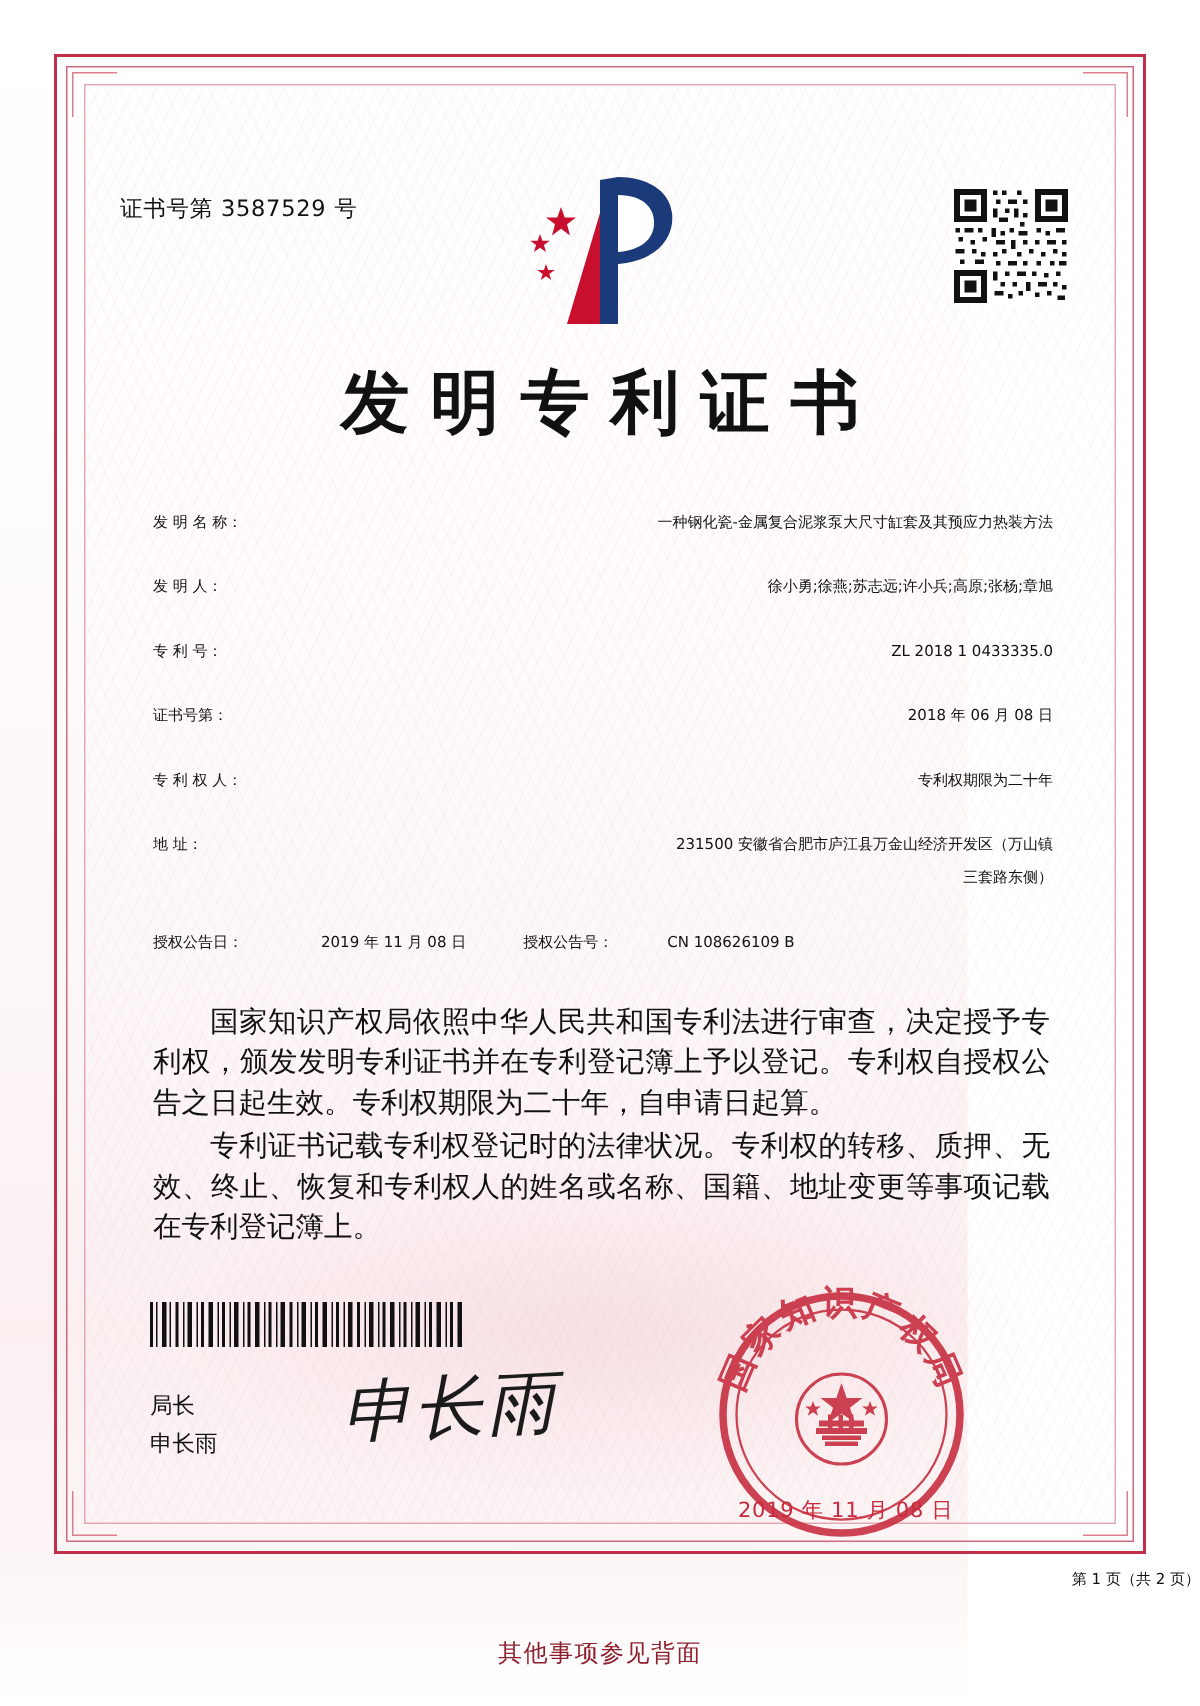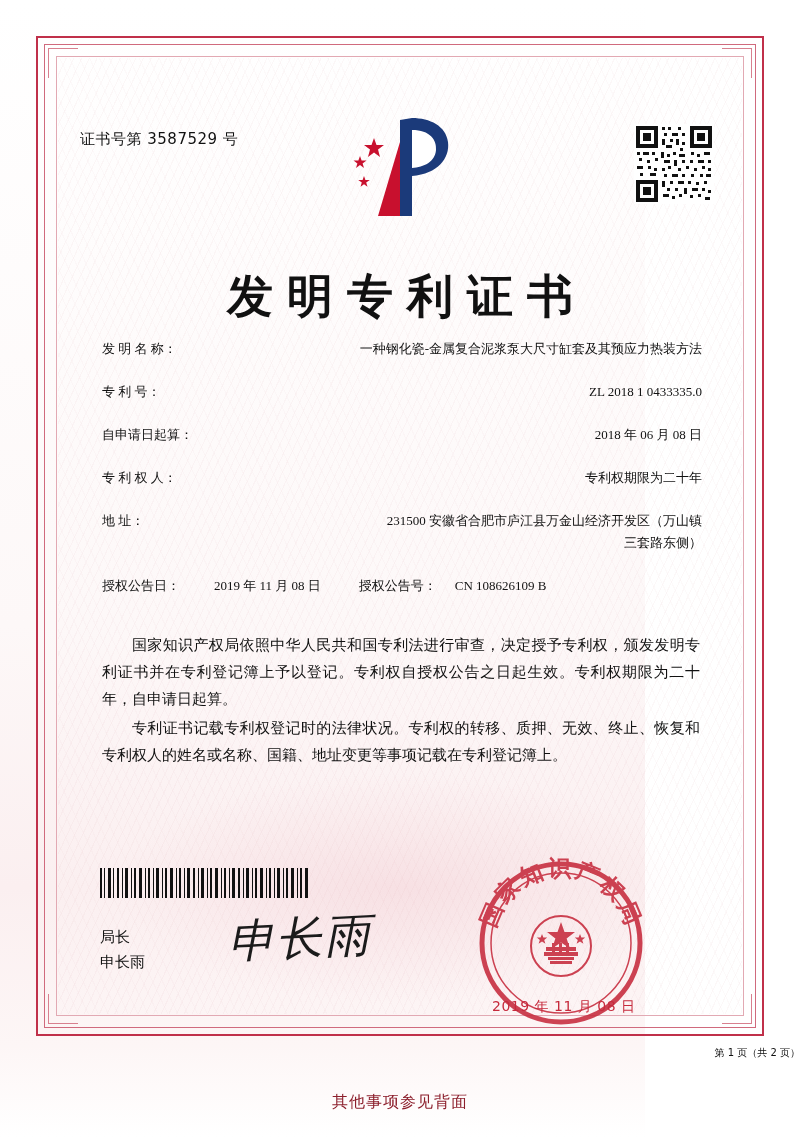--- a/index.html
+++ b/index.html
@@ -115,58 +115,56 @@
     position: absolute;
     left: 0; top: 238px;
     width: 800px;
     text-align: center;
     font-family: "DejaVu Serif", "Liberation Serif", serif;
     font-size: 46px;
     font-weight: bold;
     letter-spacing: 14px;
     text-indent: 14px;
     color: #111;
-    margin-top: 28px;
   }
 
   
   .fields {
     position: absolute;
     left: 102px; top: 338px;
     width: 600px;
   }
   .frow {
     display: flex;
     align-items: flex-start;
     margin-bottom: 21px;
-    font-size: 13px;
+    font-size: 10px;
     line-height: 22px;
     color: #111;
-    font-family: Liberation Serif, serif;
   }
   .flabel {
     width: 112px;
     flex: 0 0 112px;
     display: flex;
     justify-content: space-between;
     letter-spacing: 0;
   }
   .fvalue { flex: 1; text-align: right; }
   .sub-line { display: block; margin-left: 28px; }
 
   .frow-split { display: flex; align-items: flex-start; }
   .split-right { margin-left: 38px; display: flex; }
   .split-right .flabel { width: 96px; flex: 0 0 96px; }
 
   
   .paras {
     position: absolute;
-    left: 102px; top: 632px;
+    left: 102px; top: 668px;
     width: 598px;
-    font-size: 15px;
+    font-size: 19px;
     line-height: 27px;
     color: #111;
     text-align: justify;
   }
   .paras p { margin: 0 0 2px 0; text-indent: 2em; }
 
   
   .barcode {
     position: absolute;
     left: 100px; top: 868px;
@@ -345,28 +343,32 @@
 
   <div class="title">发明专利证书</div>
 
   <div class="fields">
 
     <div class="frow">
       <div class="flabel">发 明 名 称：</div>
       <div class="fvalue">一种钢化瓷-金属复合泥浆泵大尺寸缸套及其预应力热装方法</div>
     </div>
 
+    <div class="frow">
+      <div class="flabel">发 明 人：</div>
+      <div class="fvalue">徐小勇;徐燕;苏志远;许小兵;高原;张杨;章旭</div>
+    </div>
 
     <div class="frow">
       <div class="flabel">专 利 号：</div>
       <div class="fvalue">ZL 2018 1 0433335.0</div>
     </div>
 
     <div class="frow">
-      <div class="flabel">自申请日起算：</div>
+      <div class="flabel">证书号第：</div>
       <div class="fvalue">2018 年 06 月 08 日</div>
     </div>
 
     <div class="frow">
       <div class="flabel">专 利 权 人：</div>
       <div class="fvalue">专利权期限为二十年</div>
     </div>
 
     <div class="frow">
       <div class="flabel">地 址：</div>

